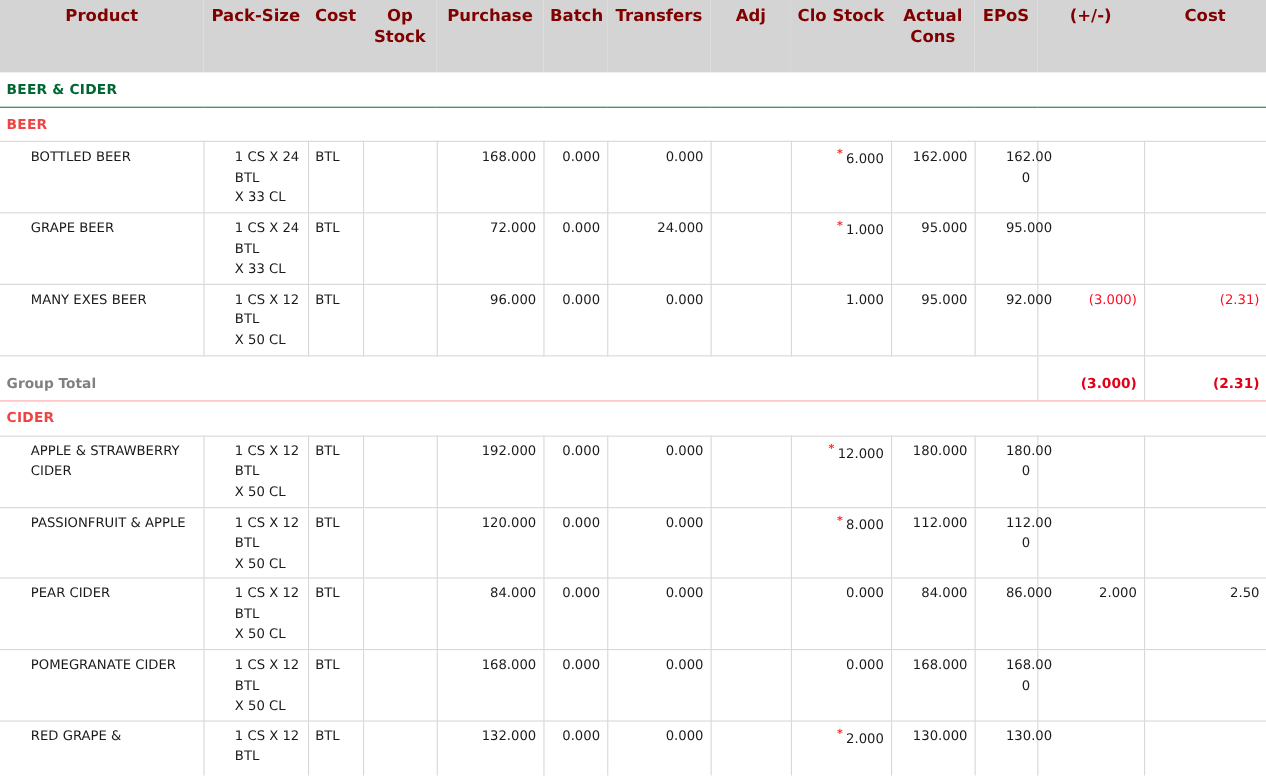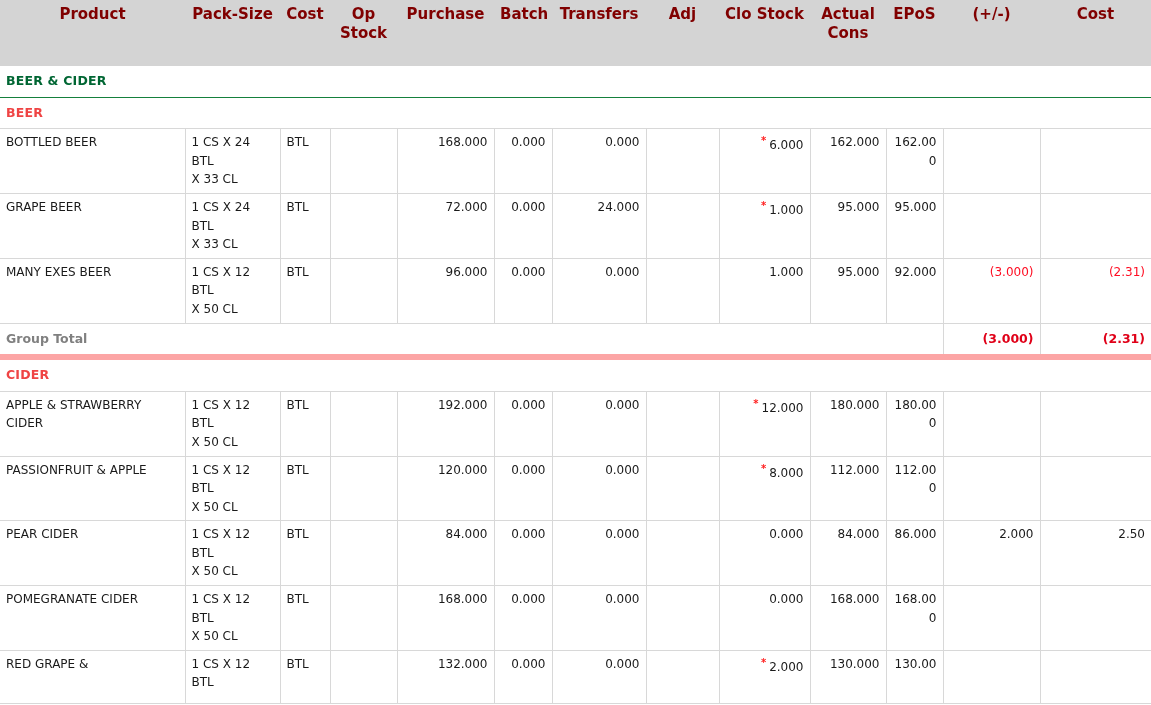--- a/index.html
+++ b/index.html
@@ -98,22 +98,22 @@
   }
 
   
   tr.data-row td { height: 100%; }
   tr.data-row.tall td  { height: 44px; }
   tr.data-row.short td { height: 20px; }
 
   
   tr.group-total-row td {
     border-right: none;
-    border-bottom: 6px solid #fca5a5;
-    padding-top: 5px;
+    border-bottom: 1px solid #fca5a5;
+    padding-top: 15px;
     padding-bottom: 6px;
     font-weight: bold;
   }
   tr.group-total-row td.tot {
     border-left: 1px solid #d8d8d8;
     text-align: right;
     font-size: 12.5px;
   }
   .grouptotal-label {
     color: #808080;
@@ -124,21 +124,21 @@
   
   .neg       { color: #ff0d22; }
   .neg-bold  { color: #e00018; font-weight: bold; }
   .star {
     color: #ff2020;
     font-weight: bold;
     vertical-align: super;
     font-size: 10px;
     margin-right: 3px;
   }
-  .linebreak { display: block; }
+  .linebreak { display: block; margin-left: 22px; }
 </style>
 </head>
 <body>
 
 <table class="report">
   <colgroup>
     <col class="c-product">
       <col class="c-packsize">
       <col class="c-unit">
     <col class="c-opstock">

